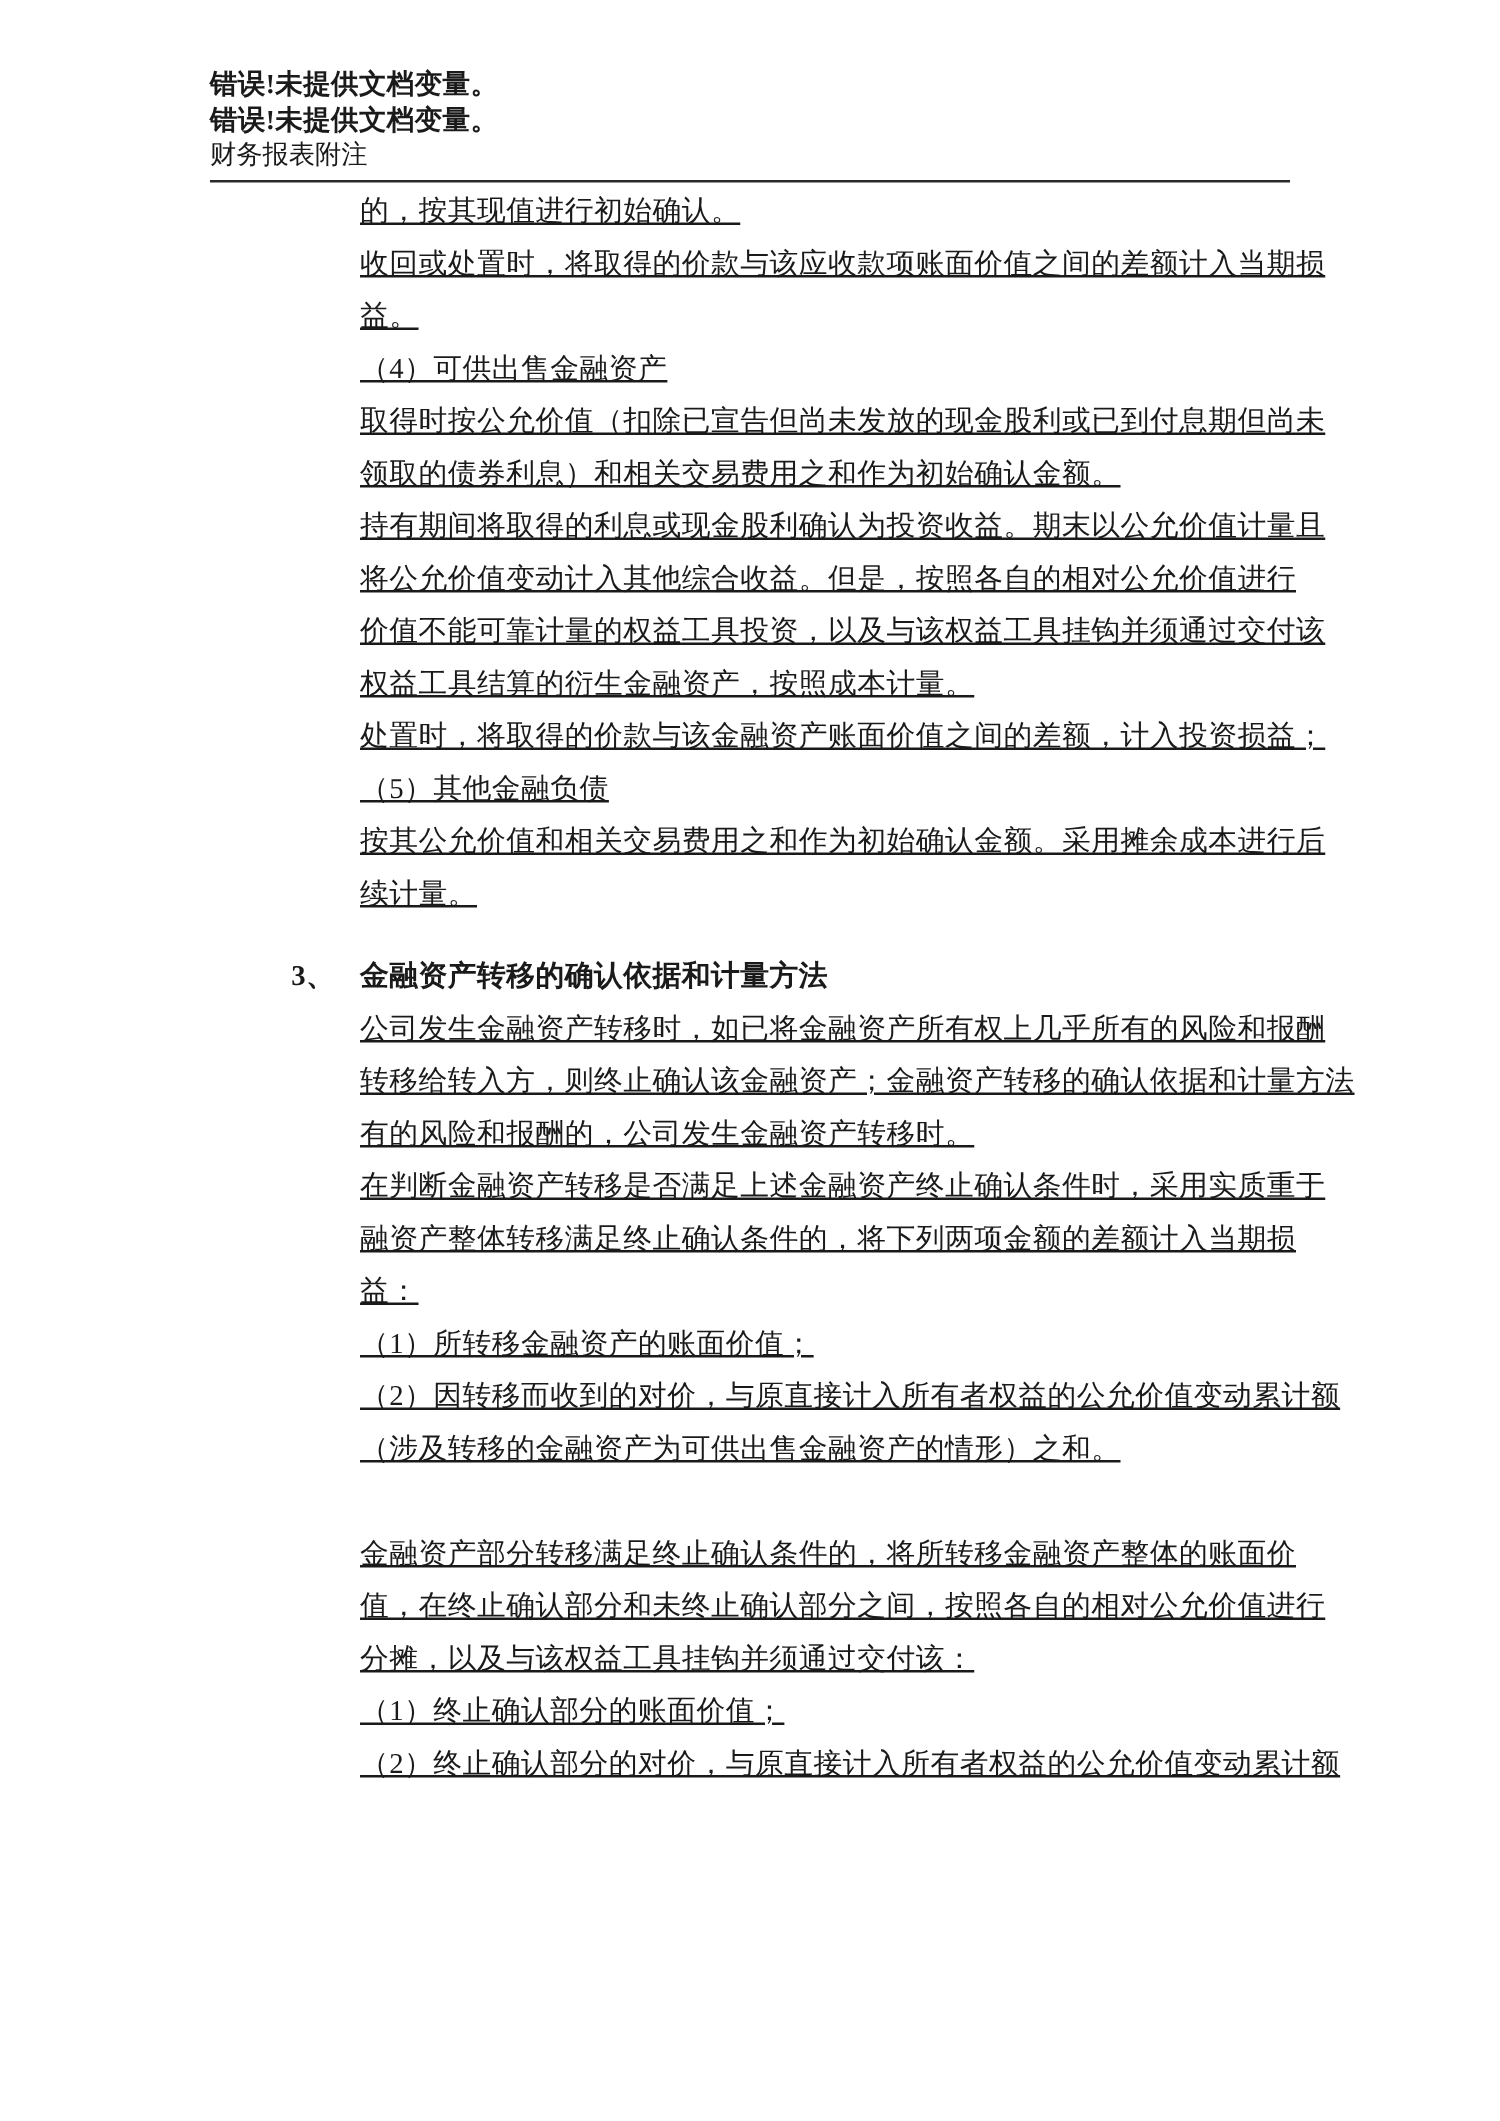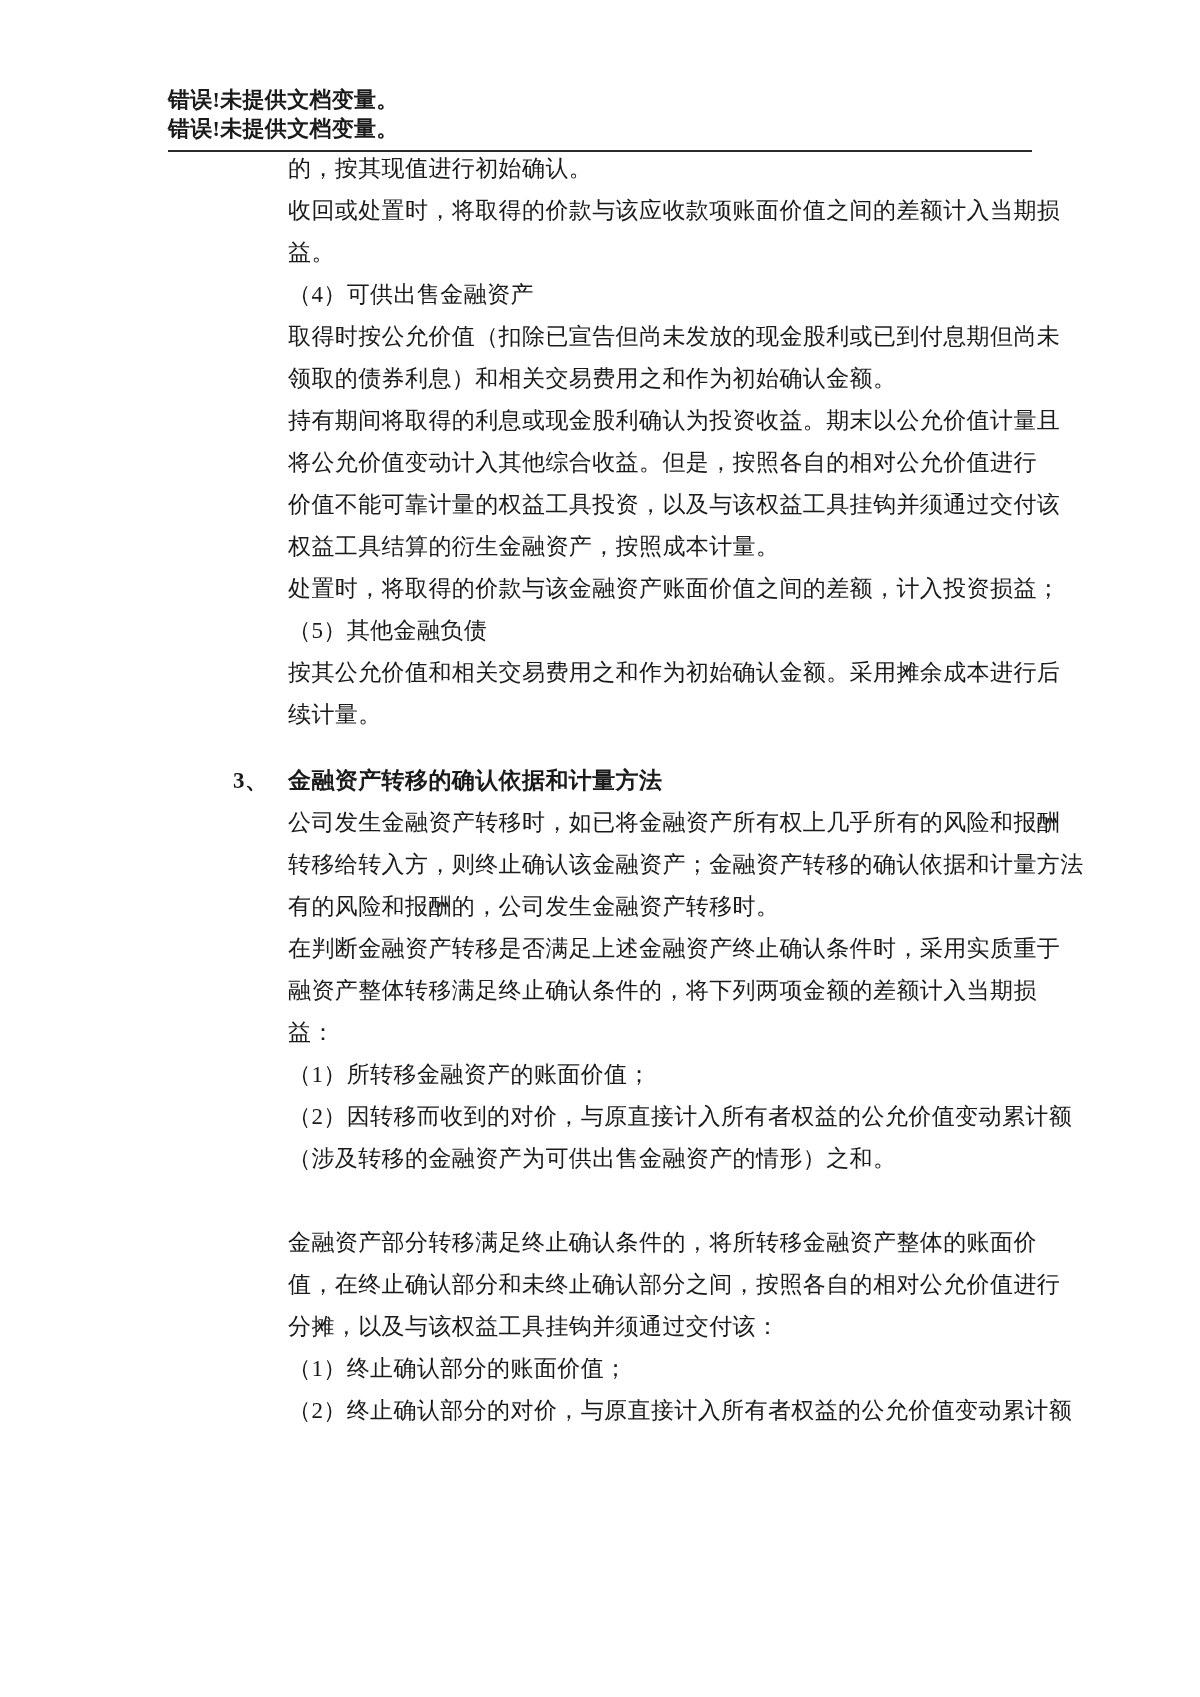--- a/index.html
+++ b/index.html
@@ -5,49 +5,50 @@
   html,body{margin:0;padding:0;background:#ffffff;}
   .page{
     position:relative;
     width:1200px;height:1697px;
     background:#ffffff;
     font-family:"Liberation Serif","DejaVu Serif",serif;
     color:#1a1a1a;
     overflow:hidden;
   }
   .page-header{
-    position:absolute;left:168px;top:52px;width:864px;margin-top:33px;
+    position:absolute;left:168px;top:52px;width:864px;
   }
   .hdr-bold{font-weight:700;font-size:22px;line-height:29px;letter-spacing:0.3px;}
   .hdr-normal{font-weight:400;font-size:21px;line-height:27px;}
   .hdr-rule{height:2px;background:#2a2a2a;margin-top:7px;}
   .doc-body{
     position:absolute;left:288px;top:148px;width:760px;
     font-size:23px;
   }
   .line{
-    height:42px;line-height:42px;white-space:nowrap;letter-spacing:0.4px;
+    height:42px;line-height:42px;white-space:nowrap;letter-spacing:0.4px;text-decoration:underline;
   }
   .line.spacer{visibility:hidden;}
   .section-heading{
     position:relative;
     height:42px;line-height:42px;
     margin-top:24px;
     font-weight:700;font-size:23px;letter-spacing:0.4px;
   }
   .sec-num{position:absolute;left:-55px;top:0;font-weight:700;}
 </style>
 </head>
 <body>
 
 <div class="page">
 
   <header class="page-header">
     <div class="hdr-bold">错误!未提供文档变量。</div>
     <div class="hdr-bold">错误!未提供文档变量。</div>
+    <div class="hdr-normal">财务报表附注</div>
     <div class="hdr-rule"></div>
   </header>
 
   <main class="doc-body">
     <div class="para">
         <div class="line">的，按其现值进行初始确认。</div>
         <div class="line">收回或处置时，将取得的价款与该应收款项账面价值之间的差额计入当期损</div>
         <div class="line">益。</div>
         <div class="line">（4）可供出售金融资产</div>
         <div class="line">取得时按公允价值（扣除已宣告但尚未发放的现金股利或已到付息期但尚未</div>

